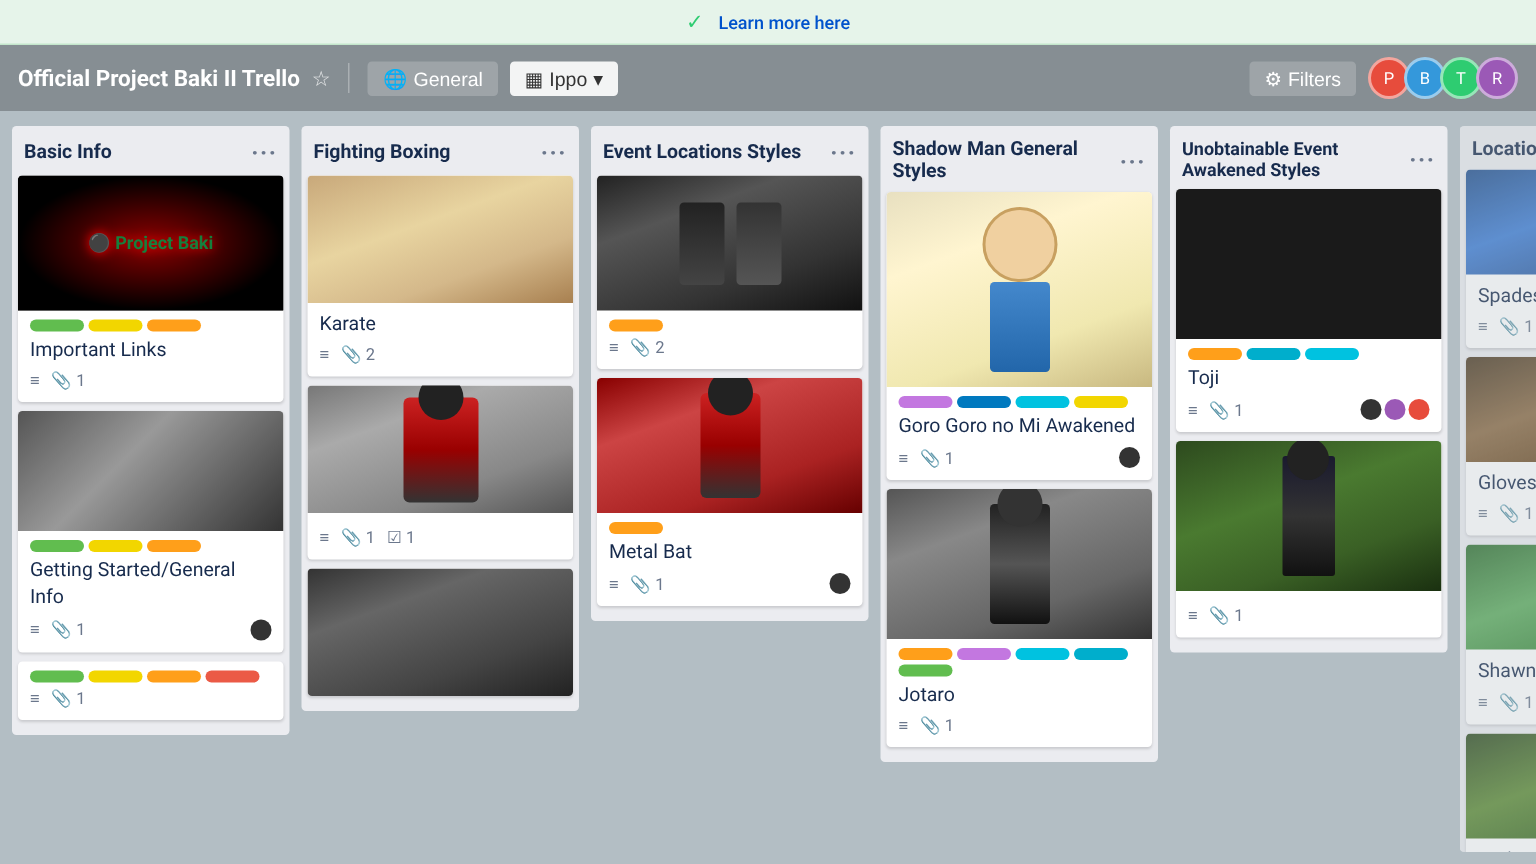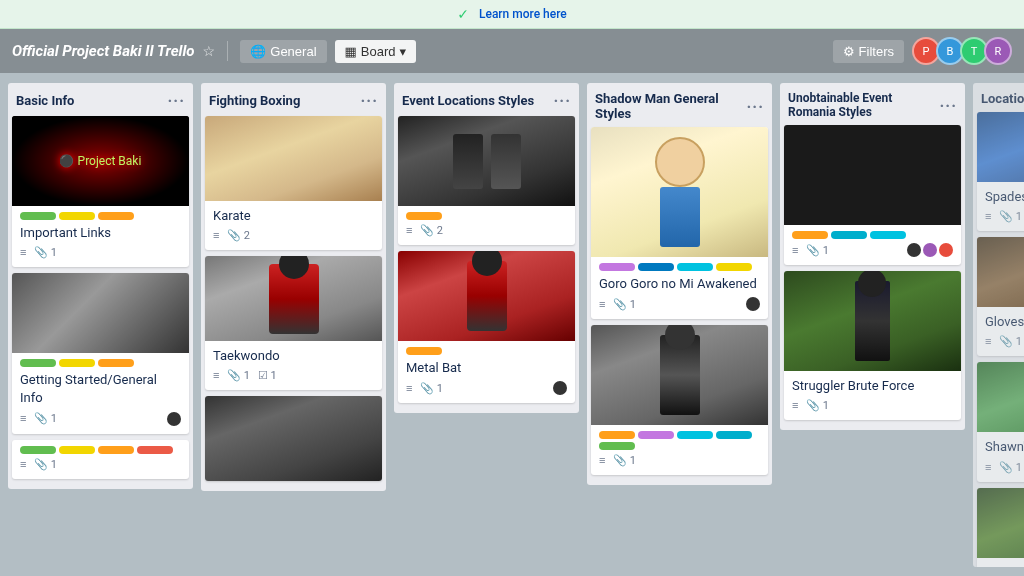--- a/index.html
+++ b/index.html
@@ -26,21 +26,20 @@
       align-items: center;
       padding: 0 12px;
       height: 44px;
       gap: 8px;
     }
     .header-title {
       color: #fff;
       font-size: 15px;
       font-weight: 700;
       white-space: nowrap;
-      font-style: italic;
     }
     .header-star { color: #fff; opacity: 0.8; font-size: 14px; cursor: pointer; }
     .header-divider { width: 1px; height: 20px; background: rgba(255,255,255,0.3); margin: 0 4px; }
     .header-btn {
       background: rgba(255,255,255,0.2);
       color: #fff;
       border: none;
       border-radius: 3px;
       padding: 4px 10px;
       font-size: 13px;
@@ -186,23 +185,23 @@
     }
     .project-baki-card::before {
       content: '';
       position: absolute;
       inset: 0;
       background: radial-gradient(ellipse at center, #8b0000 0%, #000 70%);
     }
     .project-baki-card span {
       position: relative;
       z-index: 1;
-      color: #bef264;
+      color: #15803d;
       font-size: 12px;
-      font-weight: 400;
+      font-weight: 700;
       text-shadow: 0 0 8px #ff0000;
     }
 
     .column-last { opacity: 0.7; }
   </style>
 </head>
 <body>
 
 <div class="top-banner">
   <span class="check-icon">✓</span>
@@ -212,21 +211,21 @@
 <div class="header">
   <span class="header-title">Official Project Baki II Trello</span>
   <span class="header-star">☆</span>
   <div class="header-divider"></div>
   <button class="header-btn">
     <span>🌐</span>
     <span>General</span>
   </button>
   <button class="header-btn active">
     <span>▦</span>
-    <span>Board</span>
+    <span>Ippo</span>
     <span>▾</span>
   </button>
   <div class="header-spacer"></div>
   <button class="header-filters">
     <span>⚙</span>
     <span>Filters</span>
   </button>
   <div class="avatar-group">
     <div class="avatar av1">P</div>
     <div class="avatar av2">B</div>
@@ -315,21 +314,20 @@
         </div>
       </div>
 
       <div class="card">
         <div class="card-img" style="background:linear-gradient(160deg,#777 0%,#aaa 30%,#888 70%,#555 100%);height:85px;display:flex;align-items:center;justify-content:center;">
           <div style="width:50px;height:70px;background:linear-gradient(180deg,#cc2222 0%,#990000 50%,#333 100%);border-radius:4px;position:relative;">
             <div style="position:absolute;top:-15px;left:10px;width:30px;height:30px;border-radius:50%;background:#222;"></div>
           </div>
         </div>
         <div class="card-body">
-          <div class="card-title">Taekwondo</div>
           <div class="card-meta">
             <span class="meta-item meta-icon">≡</span>
             <span class="meta-item">📎 1</span>
             <span class="meta-item">☑ 1</span>
           </div>
         </div>
       </div>
 
       <div class="card">
         <div class="card-img" style="background:linear-gradient(160deg,#333 0%,#666 30%,#444 70%,#222 100%);height:85px;"></div>
@@ -422,65 +420,66 @@
           </div>
         </div>
         <div class="card-body">
           <div class="card-labels">
             <div class="label l-orange"></div>
             <div class="label l-purple"></div>
             <div class="label l-teal"></div>
             <div class="label l-sky"></div>
             <div class="label l-green"></div>
           </div>
+          <div class="card-title">Jotaro</div>
           <div class="card-meta">
             <span class="meta-item meta-icon">≡</span>
             <span class="meta-item">📎 1</span>
           </div>
         </div>
       </div>
 
     </div>
   </div>
 
   <div class="column">
     <div class="column-header">
-      <span style="font-size:12px;">Unobtainable Event Romania Styles</span>
+      <span style="font-size:12px;">Unobtainable Event Awakened Styles</span>
       <span class="dots">···</span>
     </div>
     <div class="column-body">
 
       <div class="card">
         <div style="background:#1a1a1a;width:100%;height:100px;"></div>
         <div class="card-body">
           <div class="card-labels">
             <div class="label l-orange"></div>
             <div class="label l-sky"></div>
             <div class="label l-teal"></div>
           </div>
+          <div class="card-title">Toji</div>
           <div class="card-meta">
             <span class="meta-item meta-icon">≡</span>
             <span class="meta-item">📎 1</span>
             <div style="display:flex;gap:2px;margin-left:auto;">
               <div style="width:14px;height:14px;border-radius:50%;background:#333;"></div>
               <div style="width:14px;height:14px;border-radius:50%;background:#9b59b6;"></div>
               <div style="width:14px;height:14px;border-radius:50%;background:#e74c3c;"></div>
             </div>
           </div>
         </div>
       </div>
 
       <div class="card">
         <div class="card-img" style="background:linear-gradient(160deg,#2d4a1e 0%,#4a7a30 40%,#3a6025 70%,#1a3010 100%);height:100px;display:flex;align-items:center;justify-content:center;">
           <div style="width:35px;height:80px;background:linear-gradient(180deg,#1a1a2e 0%,#333 50%,#111 100%);position:relative;border-radius:2px;">
             <div style="position:absolute;top:-12px;left:3px;width:28px;height:28px;border-radius:50%;background:#222;"></div>
           </div>
         </div>
         <div class="card-body">
-          <div class="card-title">Struggler Brute Force</div>
           <div class="card-meta">
             <span class="meta-item meta-icon">≡</span>
             <span class="meta-item">📎 1</span>
           </div>
         </div>
       </div>
 
     </div>
   </div>
 

